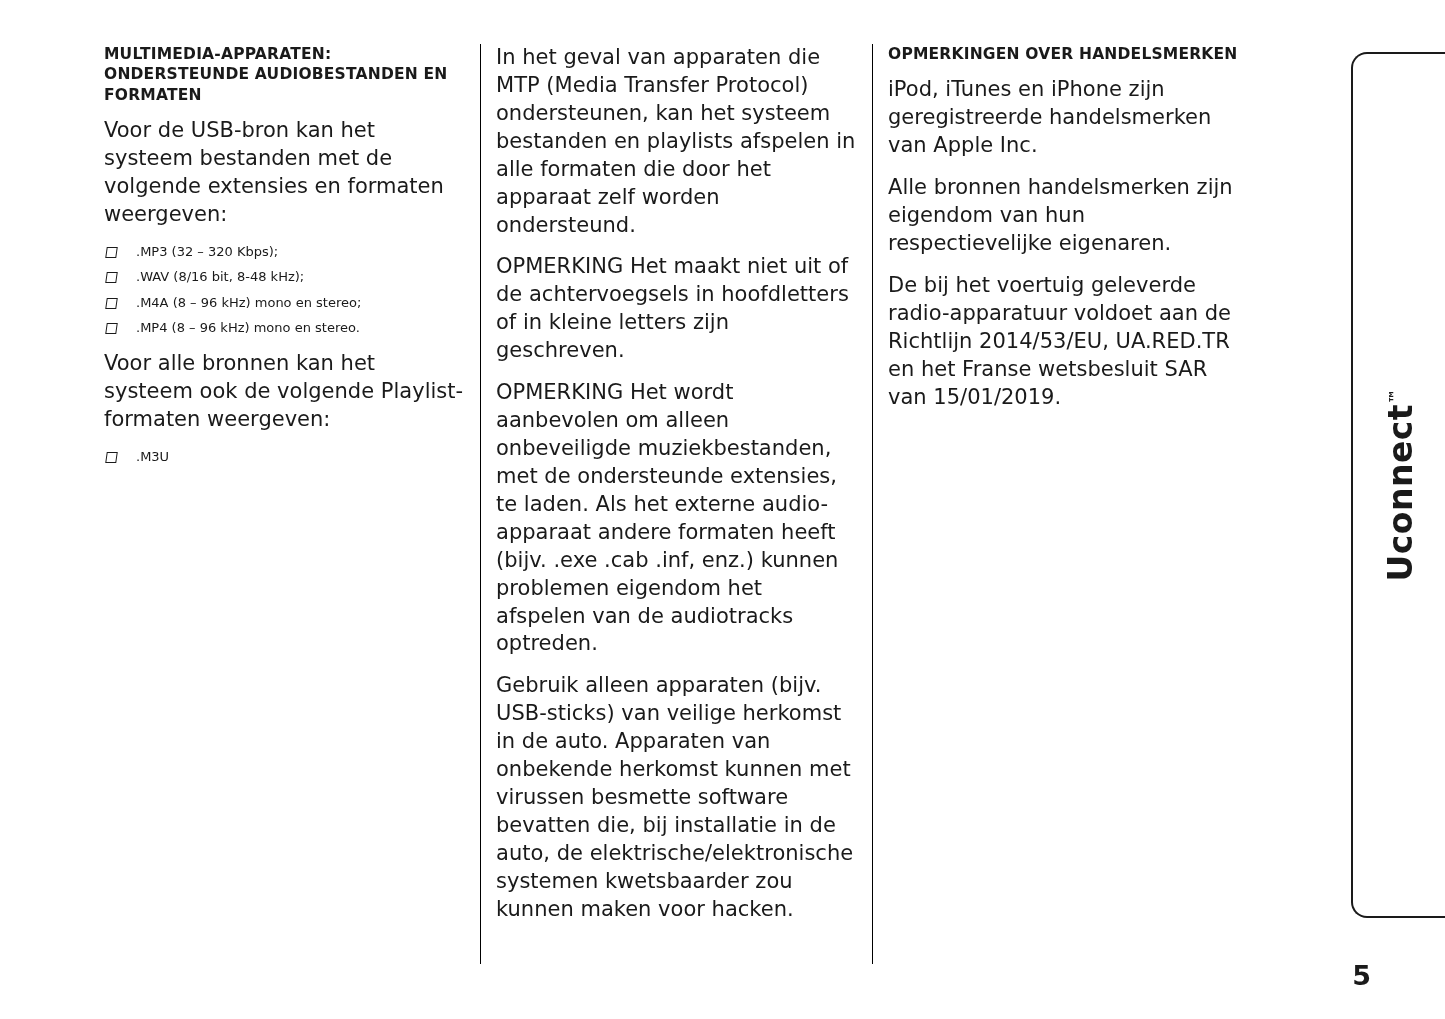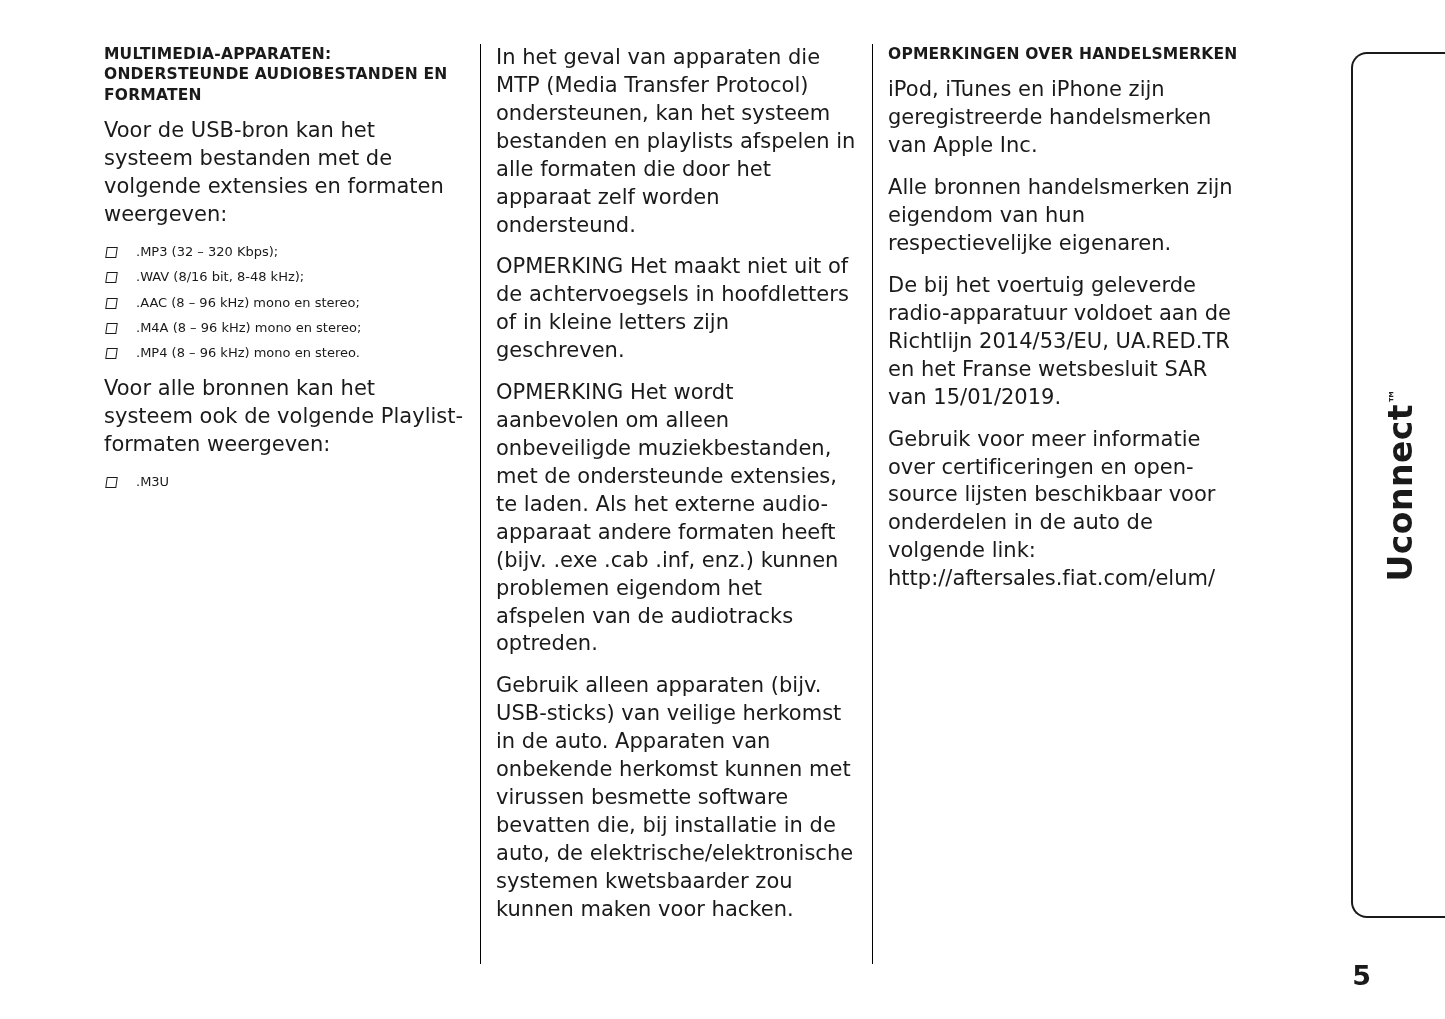--- a/index.html
+++ b/index.html
@@ -146,24 +146,20 @@
         <li>
           <span class="bullet-sq"></span>
           <span>.MP3 (32 – 320 Kbps);</span>
         </li>
         <li>
           <span class="bullet-sq"></span>
           <span>.WAV (8/16 bit, 8-48 kHz);</span>
         </li>
         <li>
           <span class="bullet-sq"></span>
-          <span>.AAC (8 – 96 kHz) mono en stereo;</span>
-        </li>
-        <li>
-          <span class="bullet-sq"></span>
           <span>.M4A (8 – 96 kHz) mono en stereo;</span>
         </li>
         <li>
           <span class="bullet-sq"></span>
           <span>.MP4 (8 – 96 kHz) mono en stereo.</span>
         </li>
       </ul>
       <p class="body">Voor alle bronnen kan het systeem ook de volgende Playlist-formaten weergeven:</p>
       <ul class="bullet-list">
         <li>
@@ -186,21 +182,20 @@
 
     <div class="col-gap">
       <div class="col-rule"></div>
     </div>
 
     <div class="col">
       <h2 class="section-title">OPMERKINGEN OVER HANDELSMERKEN</h2>
       <p class="body">iPod, iTunes en iPhone zijn geregistreerde handelsmerken van Apple Inc.</p>
       <p class="body">Alle bronnen handelsmerken zijn eigendom van hun respectievelijke eigenaren.</p>
       <p class="body">De bij het voertuig geleverde radio-apparatuur voldoet aan de Richtlijn 2014/53/EU, UA.RED.TR en het Franse wetsbesluit SAR van 15/01/2019.</p>
-      <p class="body">Gebruik voor meer informatie over certificeringen en open-source lijsten beschikbaar voor onderdelen in de auto de volgende link: http://aftersales.fiat.com/elum/</p>
     </div>
 
   </div>
 
   <div class="side-tab">
     <div class="side-tab-text"><span>Uconnect</span><span class="tm">™</span></div>
   </div>
 
   <div class="page-number">5</div>
 

